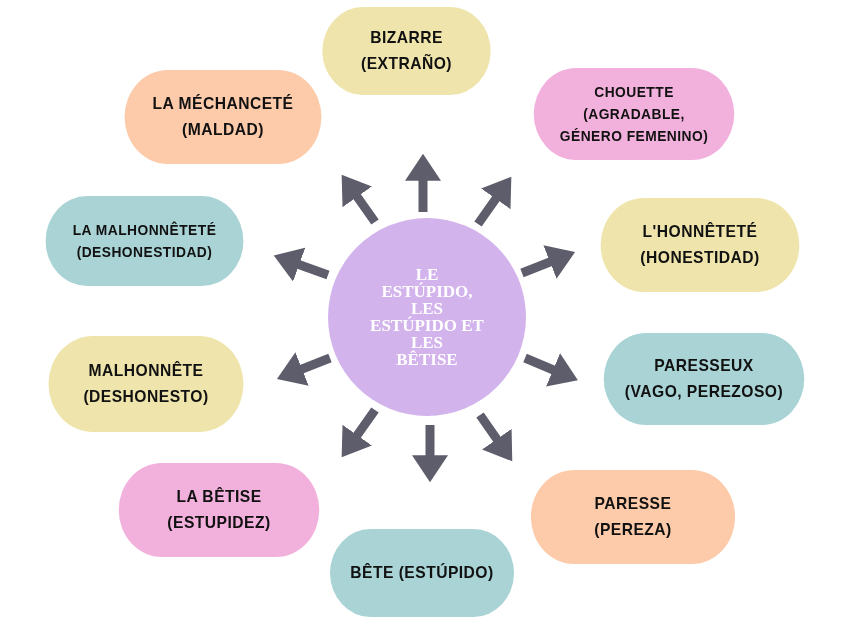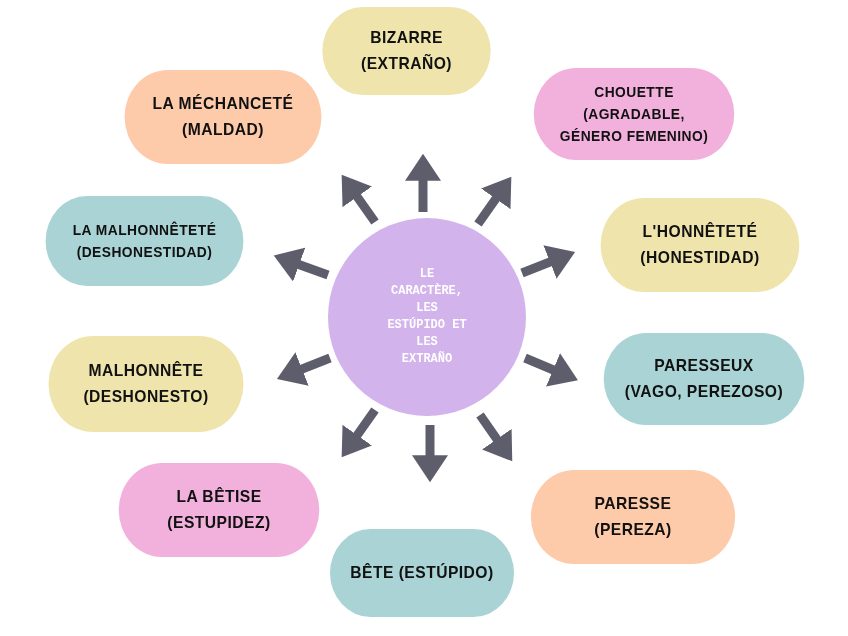--- a/index.html
+++ b/index.html
@@ -6,22 +6,22 @@
   body { width:848px; height:636px; background:#ffffff; position:relative; overflow:hidden;
          font-family:"DejaVu Sans Condensed","DejaVu Sans","Liberation Sans",sans-serif; }
   .pill { position:absolute; border-radius:48px; display:flex; flex-direction:column;
           align-items:center; justify-content:center; text-align:center; color:#111111;
           font-weight:bold; font-size:17px; line-height:26px; letter-spacing:0.5px;
           font-family:"Liberation Sans","DejaVu Sans",sans-serif; transform:scaleX(0.92); }
   .pill span { display:block; white-space:nowrap; }
   .pill.small { font-size:15px; line-height:22px; }
   #center { position:absolute; left:328px; top:218px; width:198px; height:198px; border-radius:50%;
             display:flex; flex-direction:column; align-items:center; justify-content:center;
-            color:#ffffff; font-weight:bold; font-size:12px; line-height:17px; text-align:center;
-            font-family:Liberation Mono, monospace; }
+            color:#ffffff; font-weight:bold; font-size:17px; line-height:17px; text-align:center;
+            font-family:Liberation Serif, serif; }
   #center span { display:block; }
   svg#arrows { position:absolute; left:0; top:0; }
 </style>
 </head>
 <body>
 
 <svg id="arrows" width="848" height="636">
   <defs>
     <marker id="ah" markerWidth="4" markerHeight="4" refX="1.2" refY="2" orient="auto" markerUnits="strokeWidth">
       <path d="M0,0 L3,2 L0,4 Z" fill="#5E5D6B"></path>
@@ -36,25 +36,25 @@
     <line x1="430" y1="425" x2="430" y2="466"></line>
     <line x1="375" y1="410" x2="351" y2="444"></line>
     <line x1="330" y1="358" x2="292" y2="373"></line>
     <line x1="328" y1="275" x2="289" y2="261"></line>
     <line x1="375" y1="222" x2="351" y2="188"></line>
   </g>
 </svg>
 
 <div id="center" style="background:#D3B3EC;">
   <span>LE</span>
-  <span>CARACTÈRE,</span>
+  <span>ESTÚPIDO,</span>
   <span>LES</span>
   <span>ESTÚPIDO ET</span>
   <span>LES</span>
-  <span>EXTRAÑO</span>
+  <span>BÊTISE</span>
 </div>
 
 <div class="pill" style="left:315px; top:7px; width:183px; height:88px; background:#EFE5AC;">
   <span>BIZARRE</span>
   <span>(EXTRAÑO)</span>
 </div>
 
 <div class="pill small" style="left:525px; top:68px; width:218px; height:92px; background:#F2B1DC;">
   <span>CHOUETTE</span>
   <span>(AGRADABLE,</span>

